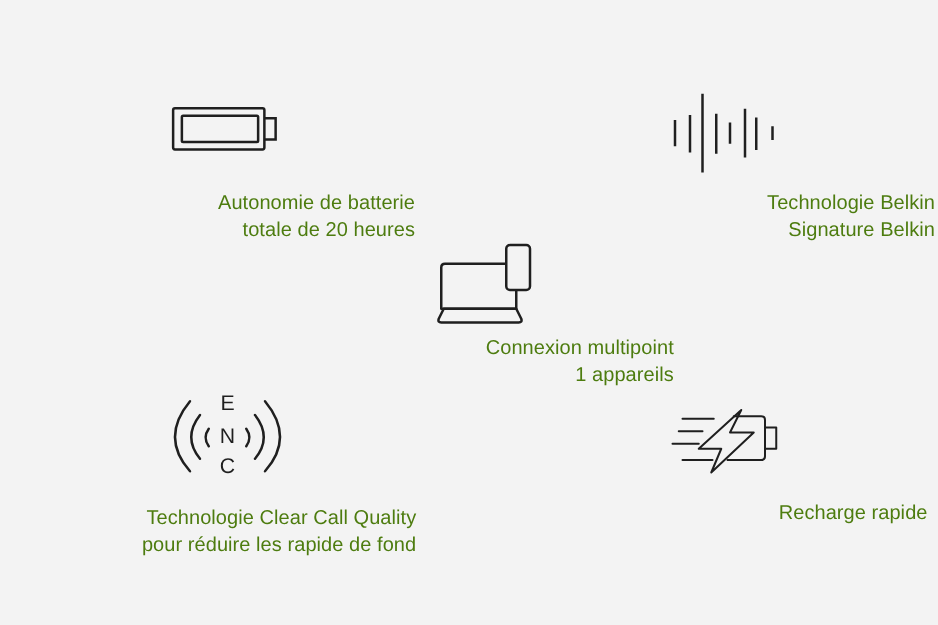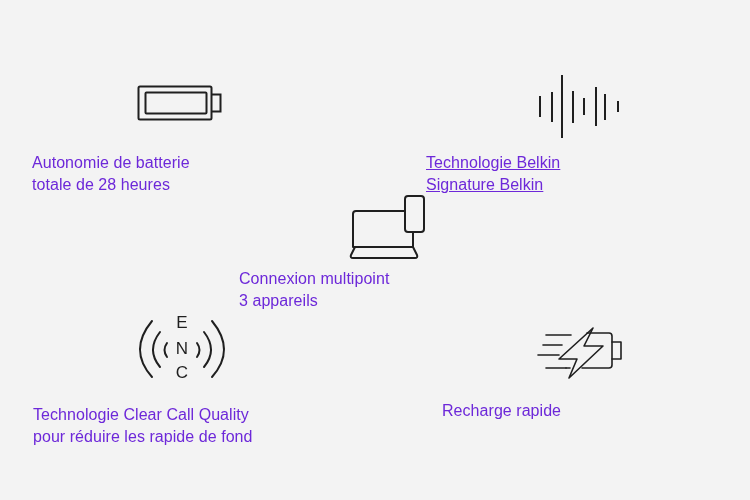--- a/index.html
+++ b/index.html
@@ -22,78 +22,78 @@
     position: absolute;
     left: 0;
     top: 0;
     width: 750px;
     height: 500px;
     pointer-events: none;
   }
   .label {
     position: absolute;
     width: 300px;
-    text-align: left;
+    text-align: right;
     font-size: 16px;
     line-height: 22px;
-    color: #6d28d9;
+    color: #4d7c0f;
     letter-spacing: 0.05px;
   }
   .label span {
     display: block;
   }
 </style>
 </head>
 <body>
 
 <div class="feature">
   <svg class="icon" viewBox="0 0 750 500" width="750" height="500">
     <rect x="138.5" y="86.5" width="73" height="33" rx="1.5" fill="none" stroke="#1f1f1f" stroke-width="2"></rect>
     <rect x="145.5" y="92.5" width="61" height="21" rx="1" fill="none" stroke="#1f1f1f" stroke-width="2"></rect>
     <path d="M211.5 94.5 H220.5 V111.5 H211.5" fill="none" stroke="#1f1f1f" stroke-width="2"></path>
   </svg>
   <div class="label" style="left:32px; top:152px;">
     <span>Autonomie de batterie</span>
-    <span>totale de 28 heures</span>
+    <span>totale de 20 heures</span>
   </div>
 </div>
 
 <div class="feature">
   <svg class="icon" viewBox="0 0 750 500" width="750" height="500">
     <g stroke="#1f1f1f" stroke-width="2" stroke-linecap="butt">
       <line x1="540" y1="96" x2="540" y2="117"></line>
       <line x1="552" y1="92" x2="552" y2="122"></line>
       <line x1="562" y1="75" x2="562" y2="138"></line>
       <line x1="573" y1="91" x2="573" y2="123"></line>
       <line x1="584" y1="98" x2="584" y2="115"></line>
       <line x1="596" y1="87" x2="596" y2="126"></line>
       <line x1="605" y1="94" x2="605" y2="120"></line>
       <line x1="618" y1="101" x2="618" y2="112"></line>
     </g>
   </svg>
-  <div class="label" style="left:426px; top:152px;text-decoration:underline;">
+  <div class="label" style="left:448px; top:152px;">
     <span>Technologie Belkin</span>
     <span>Signature Belkin</span>
   </div>
 </div>
 
 <div class="feature">
   <svg class="icon" viewBox="0 0 750 500" width="750" height="500">
     <g fill="none" stroke="#1f1f1f" stroke-width="2" stroke-linejoin="round">
 
       <path d="M405 211 H356 Q353 211 353 214 V247 H413 V232"></path>
 
       <rect x="405" y="196" width="19" height="36" rx="3"></rect>
 
       <path d="M355 247 L351 255 Q350 258 353 258 H415 Q418 258 417 255 L413 247 Z"></path>
     </g>
   </svg>
   <div class="label" style="left:239px; top:268px;">
     <span>Connexion multipoint</span>
-    <span>3 appareils</span>
+    <span>1 appareils</span>
   </div>
 </div>
 
 <div class="feature">
   <svg class="icon" viewBox="0 0 750 500" width="750" height="500">
     <g fill="none" stroke="#1f1f1f" stroke-width="2" stroke-linecap="round">
 
       <path d="M152 321 Q128 350 152 377"></path>
       <path d="M160 332 Q146 350 160 367"></path>
       <path d="M167 343 Q162 350 167 357"></path>

